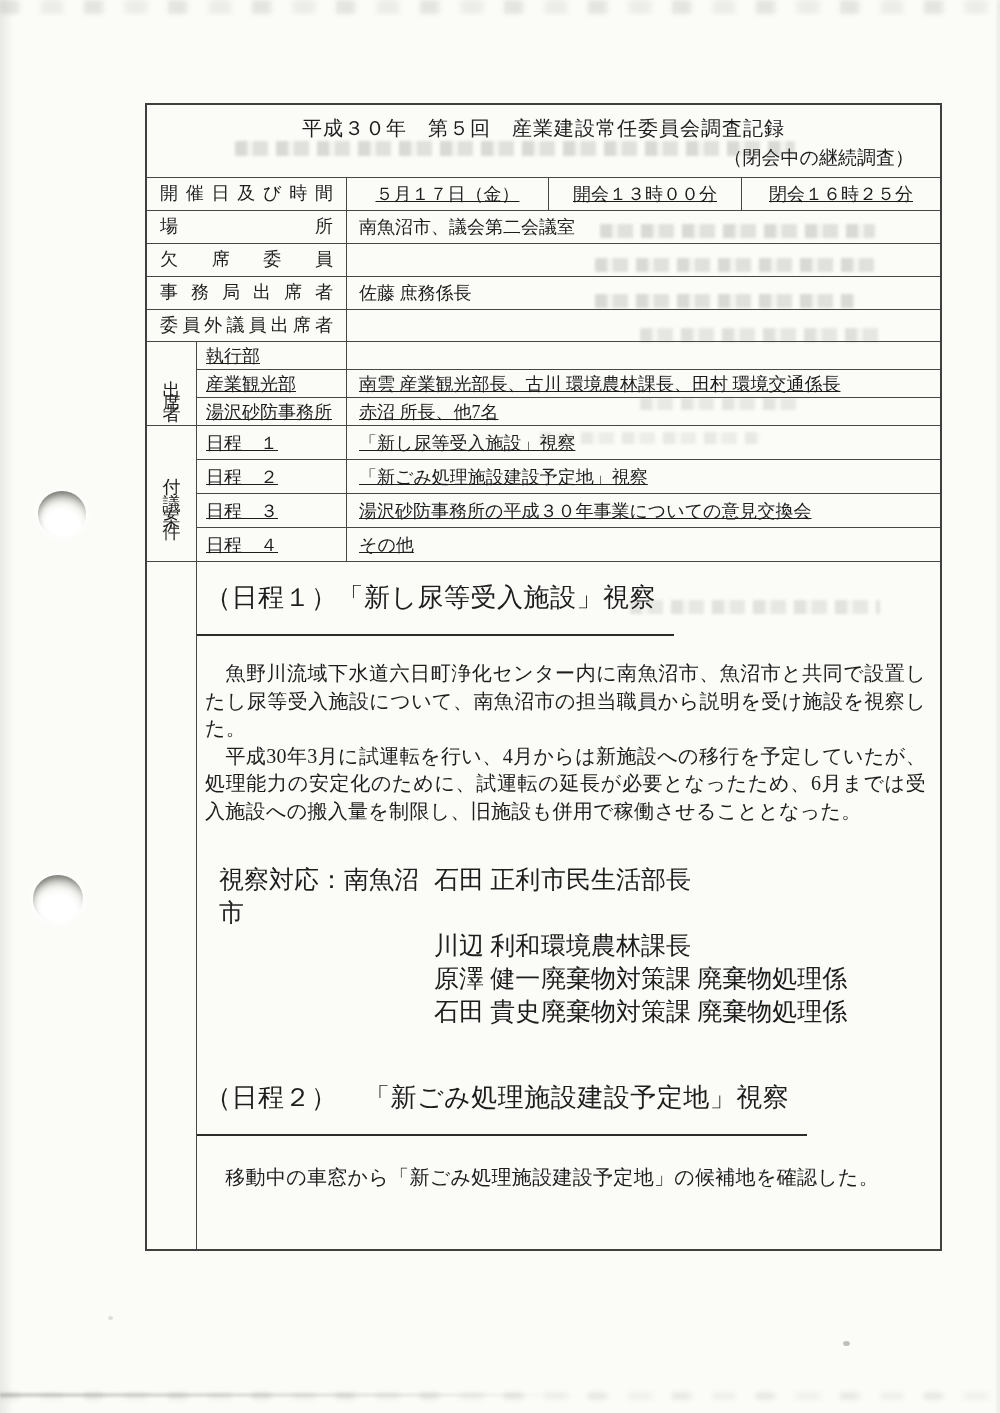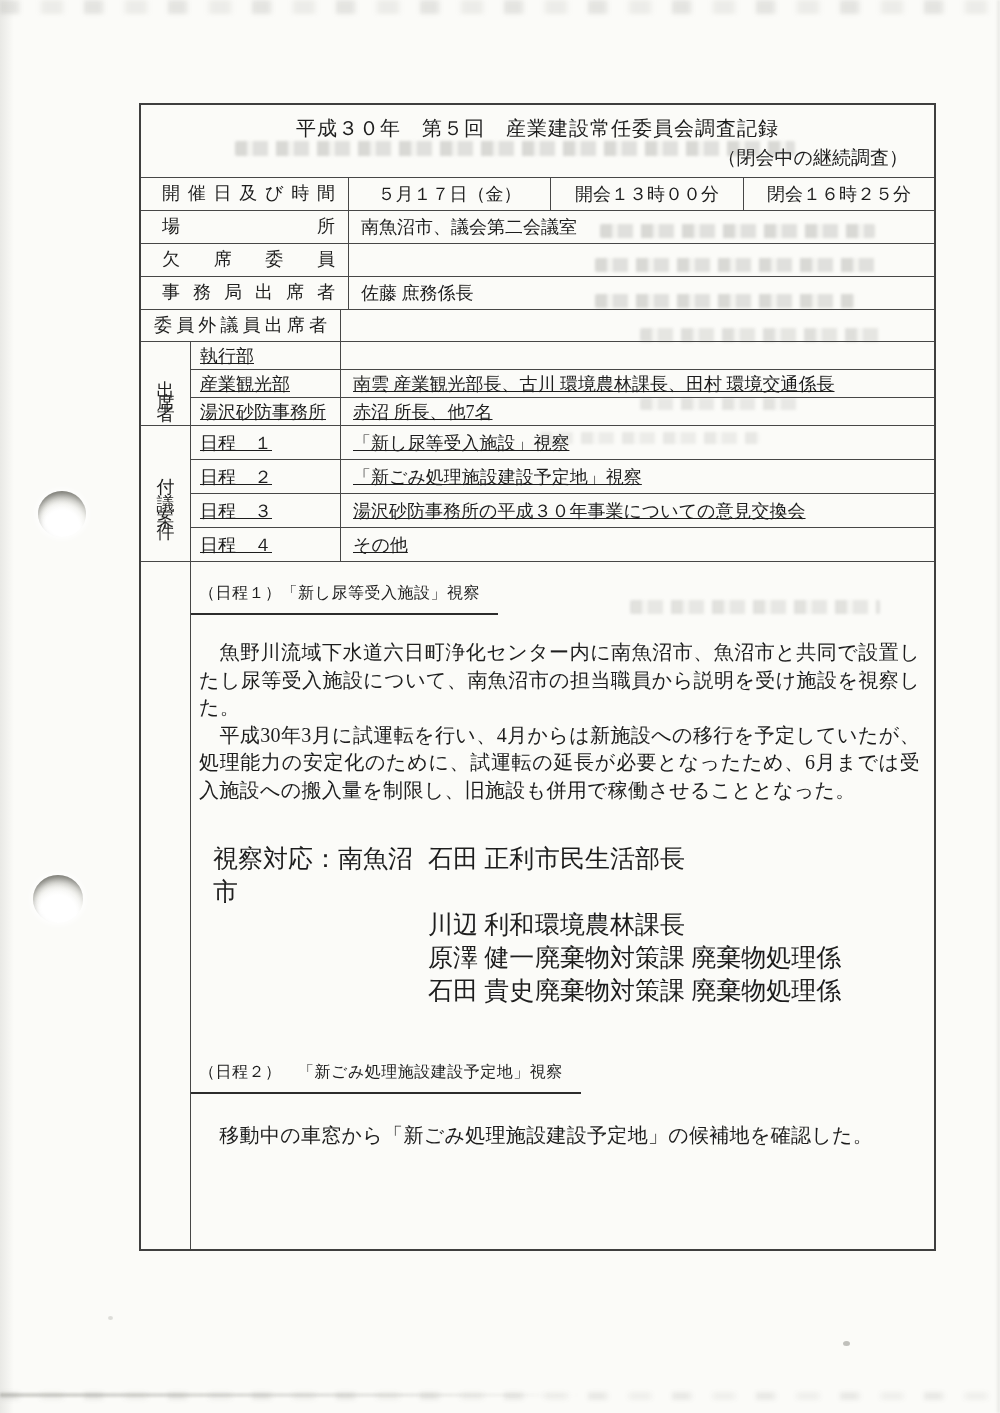--- a/index.html
+++ b/index.html
@@ -43,36 +43,36 @@
       rgba(118,118,112,0.26) 0 12px, rgba(118,118,112,0.06) 12px 18px,
       rgba(118,118,112,0.20) 18px 33px, rgba(255,255,255,0) 33px 41px);
   }
   .speck { position:absolute; border-radius:50%; background:rgba(120,120,112,0.45); filter:blur(0.6px); }
   .streak-bottom {
     position:absolute; left:0; top:1393px; width:580px; height:4px; filter:blur(1px);
     background:linear-gradient(90deg, rgba(135,135,128,0.38), rgba(135,135,128,0.14) 70%, rgba(255,255,255,0));
   }
   
   .doc {
-    position:absolute; left:139px; top:103px; width:797px; height:1148px;
+    position:absolute; left:145px; top:103px; width:797px; height:1148px;
     border:2px solid #3f3f3f; background:transparent;
     display:flex; flex-direction:column; font-size:18px;
   }
   .trow { display:flex; flex:none; border-top:1.5px solid #474747; }
   .trow.first { border-top:none; }
-  .h72 { height:72px; } .h33 { height:33px;padding-left:8px; } .h32 { height:32px; }
+  .h72 { height:72px; } .h33 { height:33px; } .h32 { height:32px; }
   .h84 { height:84px; } .h136 { height:136px; }
   .body-row { flex:1 1 auto; }
   .cell { overflow:hidden; white-space:nowrap; }
   .lbl {
     width:200px; flex:none; border-right:1.5px solid #474747;
     padding:0 13px; text-align:justify; text-align-last:justify; line-height:31px;
   }
   .val { display:flex; align-items:center; padding-left:12px; }
-  .val.center { justify-content:center; padding-left:0; }
+  .val.center { justify-content:center; padding-left:0;text-decoration:underline; }
   .flex1 { flex:1 1 auto; }
   .w202 { width:202px; flex:none; border-right:1.5px solid #474747; }
   .w193 { width:193px; flex:none; border-right:1.5px solid #474747; }
   .titlebox { flex-direction:column; justify-content:center; display:flex; }
   .doc-title { text-align:center; font-size:20px; letter-spacing:1px; margin-top:4px; }
   .doc-subtitle { text-align:right; padding-right:26px; font-size:19px; margin-top:3px; }
   .vcell {
     width:50px; flex:none; border-right:1.5px solid #474747;
     display:flex; align-items:center; justify-content:center;
     writing-mode:vertical-rl; text-orientation:upright; font-size:18px;
@@ -83,21 +83,21 @@
   .srow.first { border-top:none; }
   .lbl2 {
     width:150px; flex:none; border-right:1.5px solid #474747;
     display:flex; align-items:center; padding-left:9px;
   }
   
   .body-content { flex:1 1 auto; padding:18px 14px 0 8px; font-size:20px; overflow:hidden; }
   .heading-wrap { margin-left:-8px; }
   .heading-underline {
     display:inline-block; border-bottom:2px solid #2c2c2c;
-    padding:0 18px 9px 8px; font-size:16px; letter-spacing:0.5px;
+    padding:0 18px 19px 8px; font-size:26px; letter-spacing:0.5px;
   }
   .bpara { line-height:27.5px; text-align:justify; letter-spacing:0.3px; }
   .p-first { margin-top:24px; }
   .inspection { margin:38px 0 0 14px; font-size:25px; line-height:33px; }
   .insp-row { display:grid; grid-template-columns:215px 107px 1fr; }
   .h2-wrap { margin-top:52px; }
   .s2-para { margin-top:28px; }
 </style>
 </head>
 <body>

